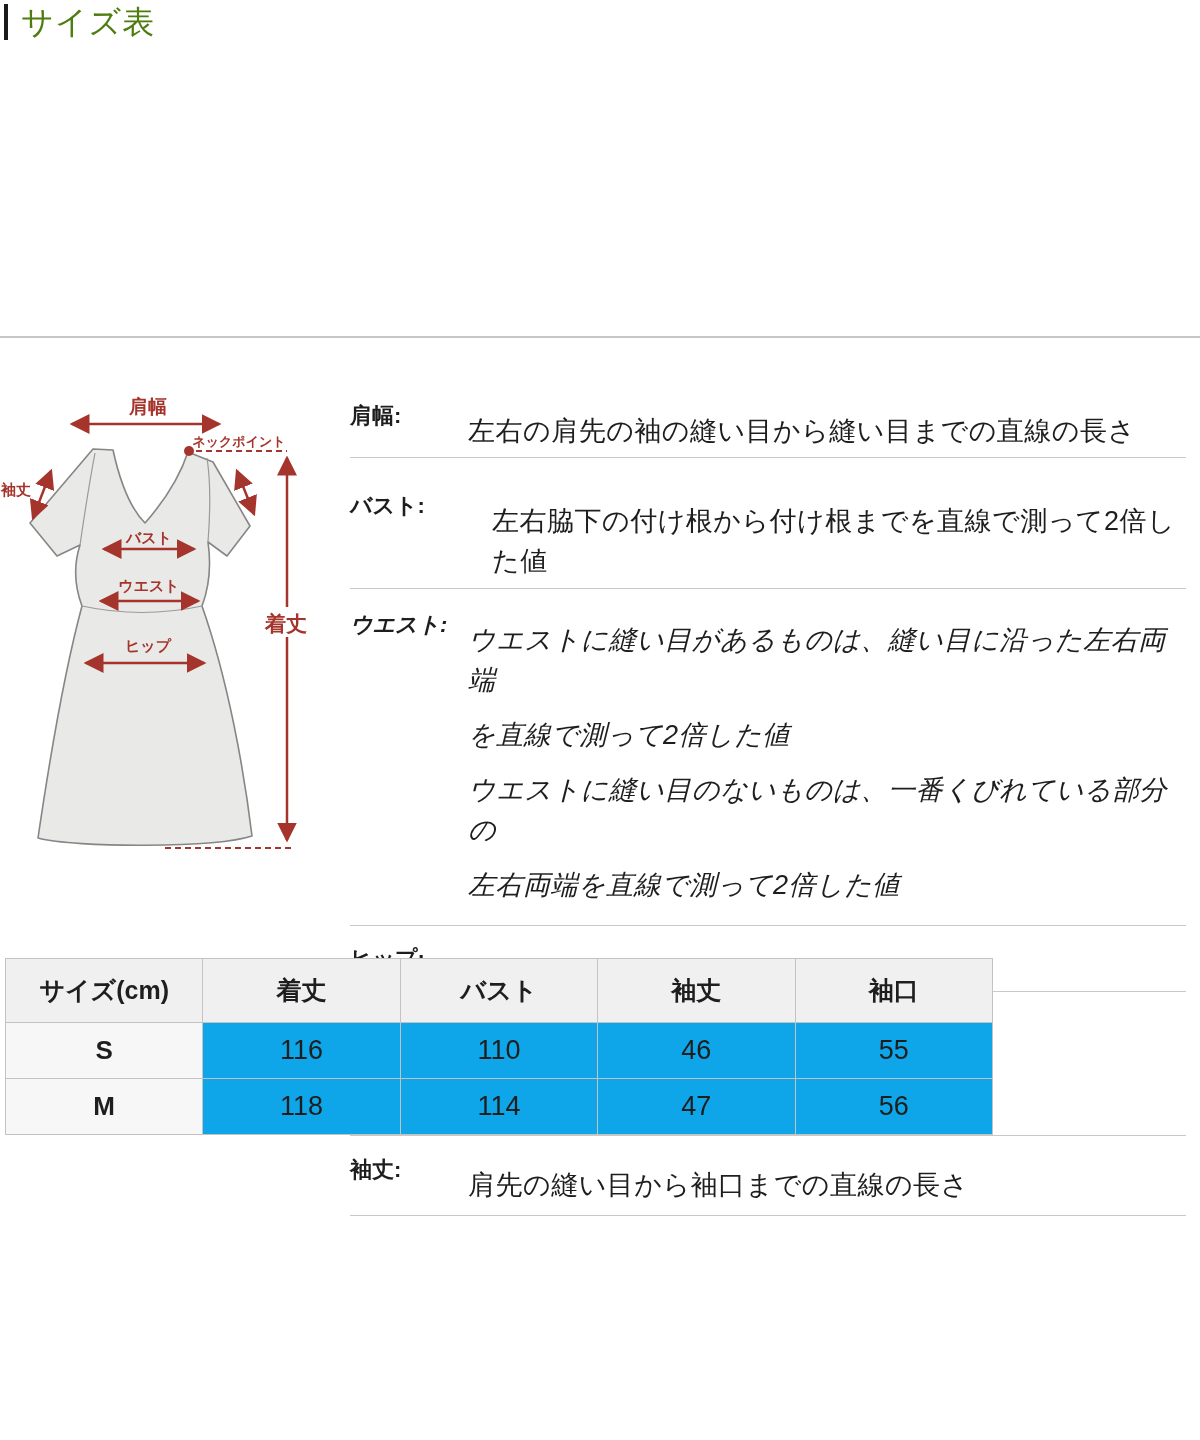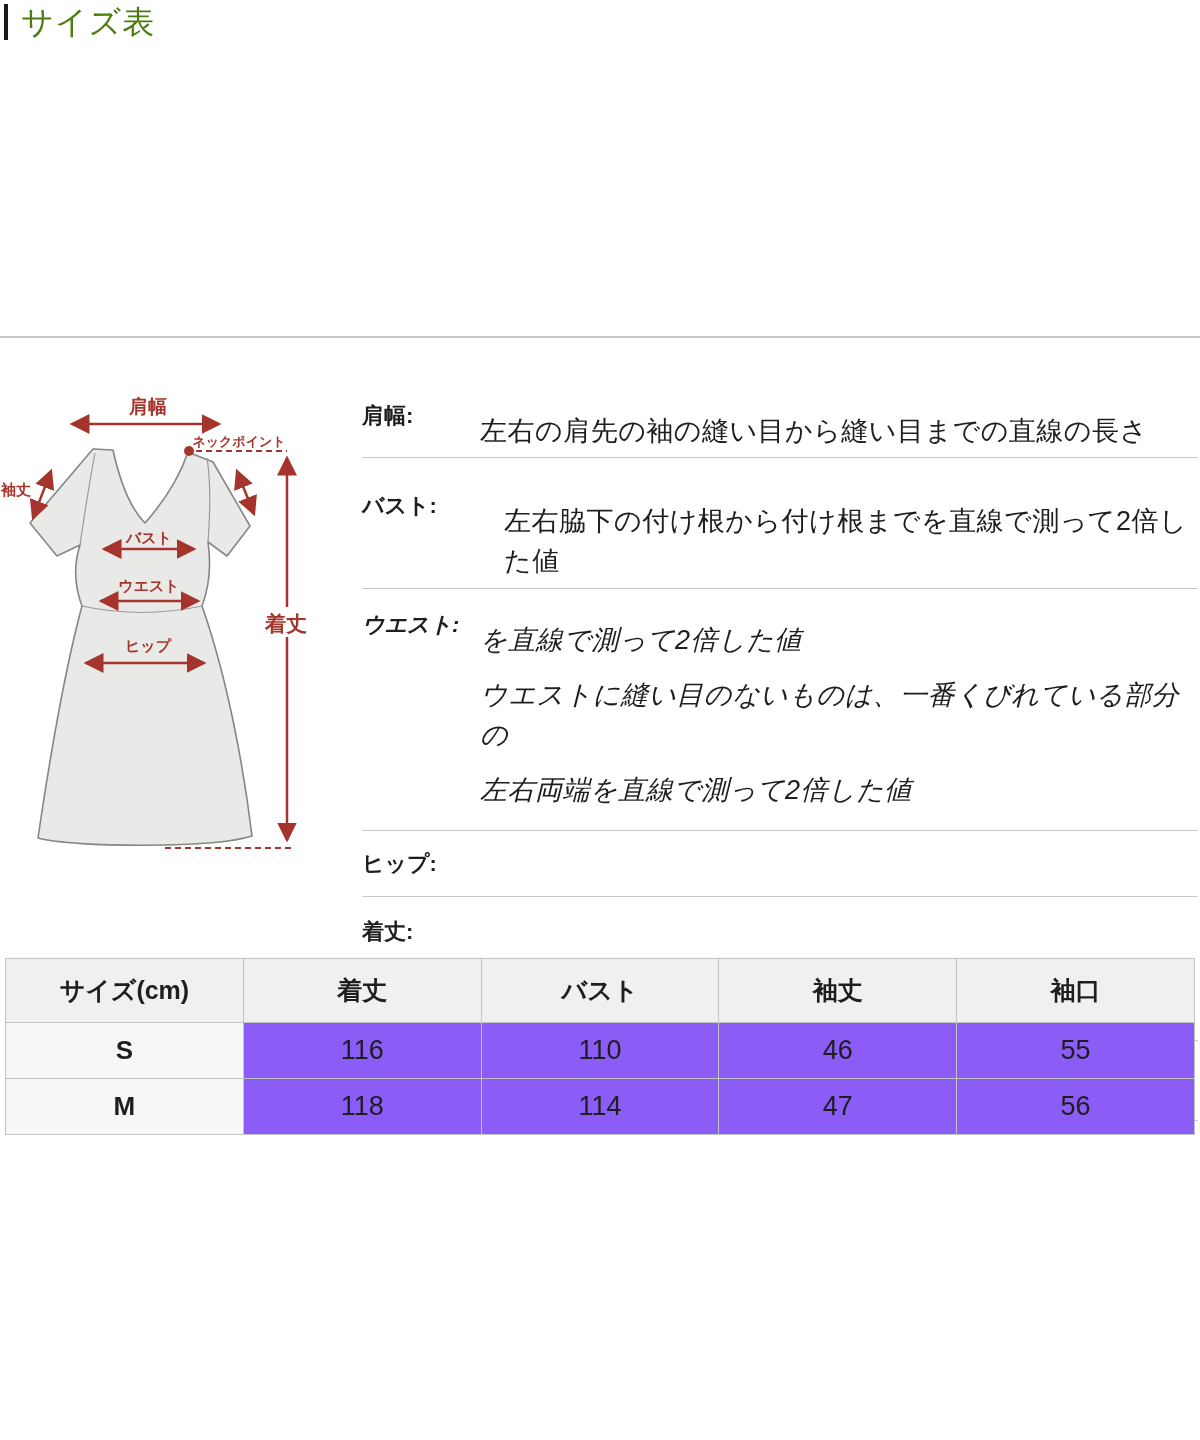--- a/index.html
+++ b/index.html
@@ -16,38 +16,38 @@
   
   .diagram { position:absolute; left:0; top:390px; width:340px; height:480px; }
   .garment { fill:#e9e9e7; stroke:#868686; stroke-width:1.6; stroke-linejoin:round; }
   .seam { fill:none; stroke:#9a9a9a; stroke-width:1.2; }
   .red-line { stroke:var(--accent); stroke-width:2.5; fill:none; }
   .red-dash { stroke:var(--accent); stroke-width:2.2; fill:none; stroke-dasharray:6 4; }
   .dlabel { fill:var(--accent); font-weight:700; }
   .label-bg { fill:#ffffff; }
 
   
-  .defs { position:absolute; left:362px; top:390px; width:836px; }
+  .defs { position:absolute; left:350px; top:390px; width:836px; }
   .def-row { display:flex; align-items:flex-start; border-bottom:1px solid var(--line); }
   .def-term { flex:0 0 118px; font-size:22px; font-weight:700; line-height:40px; white-space:nowrap; }
   .def-body { flex:1; }
   .def-line { font-size:27px; line-height:40px; letter-spacing:0.5px;margin-top:15px; }
   .row-0 { padding:6px 0 6px 0; }
   .row-1 { padding:28px 0 7px 0;gap:24px; }
   .row-2 { padding:16px 0 20px 0;font-style:italic; }
   .row-3 { padding:13px 0 12px 0;justify-content:space-between; }
   .row-4 { padding:15px 0 10px 0;flex-direction:column; }
   .row-5 { padding:14px 0 10px 0; }
   .neck-dot-glyph { color:#a31c20; font-size:26px; }
 
   
-  .size-table { position:absolute; left:5px; top:958px; width:1190px; border-collapse:collapse; table-layout:fixed; }
+  .size-table { position:absolute; left:5px; top:958px; width:988px; border-collapse:collapse; table-layout:fixed; }
   .size-table th, .size-table td { border:1px solid #c3c3c3; text-align:center; vertical-align:middle; }
   .size-table th { height:64px; background:#f0f0f0; font-size:25px; font-weight:700; }
-  .size-table td { height:56px; background:#8b5cf6; font-size:27px; font-weight:500; }
+  .size-table td { height:56px; background:#0ea5e9; font-size:27px; font-weight:500; }
   .size-table td.size-cell { background:#f7f7f7; font-size:26px; font-weight:700; }
 </style>
 </head>
 <body style="--accent: #a5352c;">
 
 <div class="title-wrap">
   <div class="title-bar"></div>
   <div class="page-title">サイズ表</div>
 </div>
 <div class="title-divider"></div>
@@ -108,20 +108,21 @@
   </div>
   <div class="def-row row-1">
     <div class="def-term">バスト:</div>
     <div class="def-body">
       <div class="def-line">左右脇下の付け根から付け根までを直線で測って2倍した値</div>
     </div>
   </div>
   <div class="def-row row-2">
     <div class="def-term">ウエスト:</div>
     <div class="def-body">
+      <div class="def-line">ウエストに縫い目があるものは、縫い目に沿った左右両端</div>
       <div class="def-line">を直線で測って2倍した値</div>
       <div class="def-line">ウエストに縫い目のないものは、一番くびれている部分の</div>
       <div class="def-line">左右両端を直線で測って2倍した値</div>
     </div>
   </div>
   <div class="def-row row-3">
     <div class="def-term">ヒップ:</div>
   </div>
   <div class="def-row row-4">
     <div class="def-term">着丈:</div>

